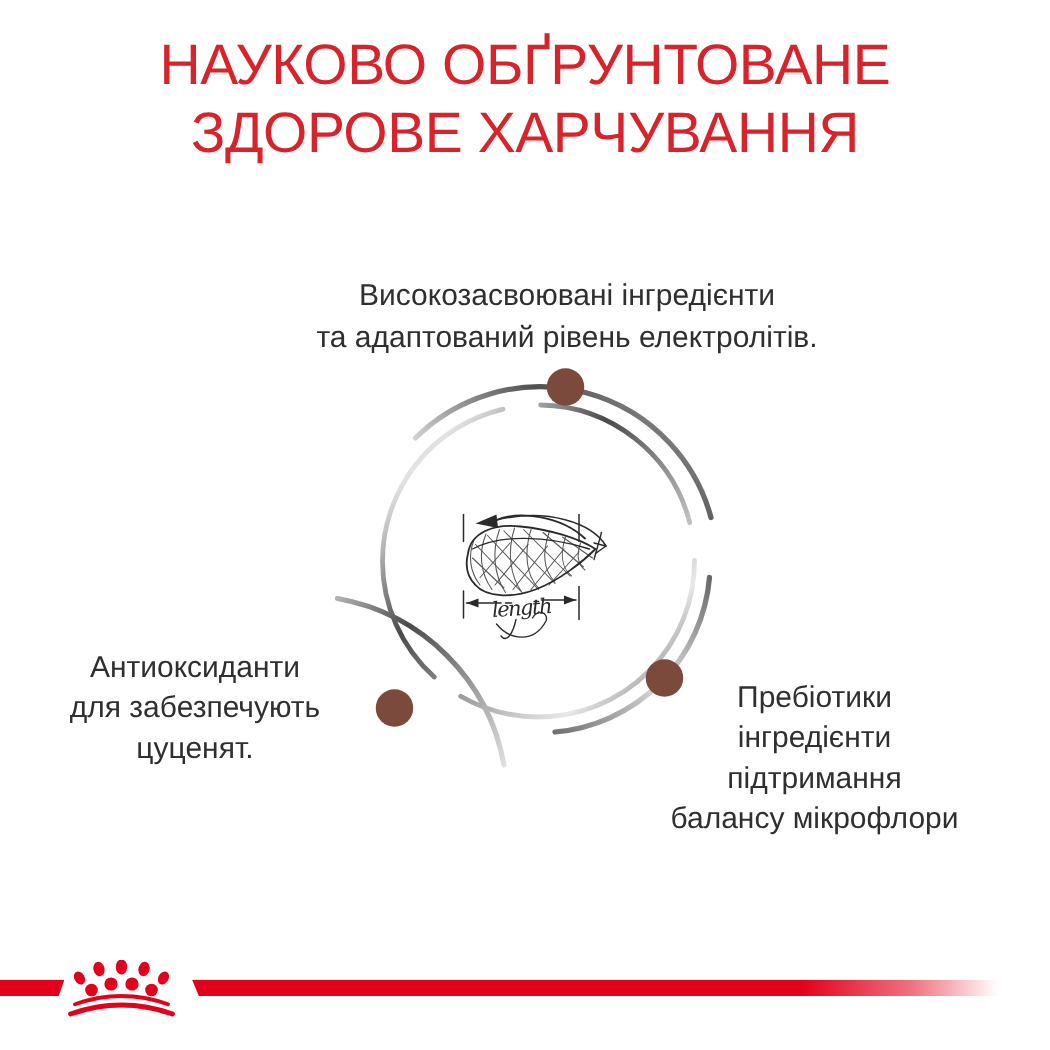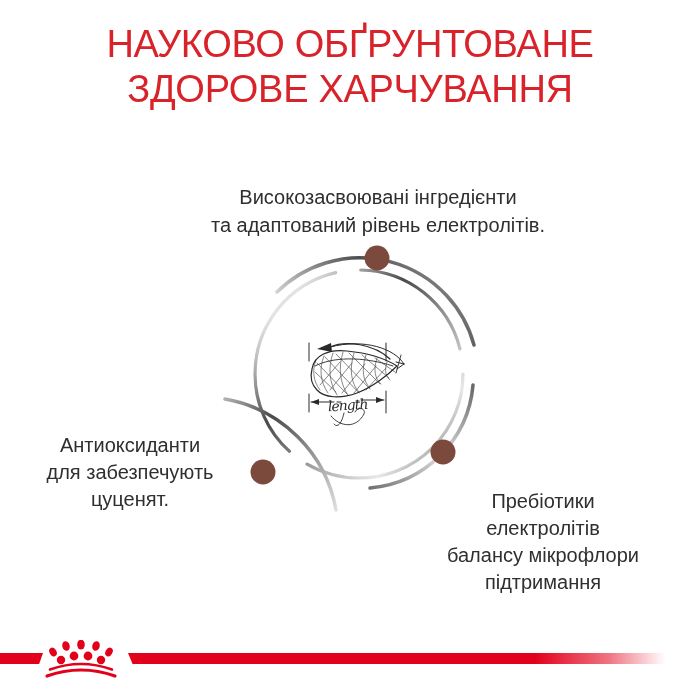--- a/index.html
+++ b/index.html
@@ -10,21 +10,21 @@
   }
   .abs{position:absolute;}
   .title{
     top:22px;left:0;width:700px;text-align:center;
     color:#d8232a;font-weight:normal;font-size:38px;line-height:45px;
     letter-spacing:-0.3px;
   }
   .callout{color:#2f2f2f;font-size:20px;text-align:center;}
   .callout-top{top:183px;left:28px;width:700px;line-height:28px;}
   .callout-left{top:432px;left:10px;width:240px;line-height:27px;}
-  .callout-right{top:452px;left:423px;width:240px;line-height:27px;margin-top:36px;}
+  .callout-right{top:452px;left:423px;width:240px;line-height:27px;}
   .diagram-svg{top:0;left:0;width:700px;height:700px;}
   .stripe{top:653px;height:11px;background:#e2001a;}
   .stripe-left{
     left:0;width:43px;
     clip-path:polygon(0 0,100% 0,91% 100%,0 100%);
   }
   .stripe-right{
     left:128px;width:572px;background:linear-gradient(to right,
       #e2001a 0%, #e2001a 71%, rgba(226,0,26,0.55) 84%, rgba(226,0,26,0) 94%);
     clip-path:polygon(0 0,100% 0,100% 100%,0.8% 100%);
@@ -136,23 +136,23 @@
 </svg>
 
 <div class="abs callout callout-left">
   <div>Антиоксиданти</div>
   <div>для забезпечують</div>
   <div>цуценят.</div>
 </div>
 
 <div class="abs callout callout-right">
   <div>Пребіотики</div>
-  <div>електролітів</div>
+  <div>інгредієнти</div>
+  <div>підтримання</div>
   <div>балансу мікрофлори</div>
-  <div>підтримання</div>
 </div>
 
 <div class="abs stripe stripe-left"></div>
 <div class="abs stripe stripe-right"></div>
 
 <svg class="abs crown" viewBox="0 0 78 40" xmlns="http://www.w3.org/2000/svg">
   <g fill="#e2001a">
     <ellipse cx="9" cy="12" rx="3.4" ry="4.6" transform="rotate(-30 9 12)"></ellipse>
     <ellipse cx="22" cy="6" rx="3.7" ry="4.9" transform="rotate(-15 22 6)"></ellipse>
     <ellipse cx="37" cy="4.6" rx="3.8" ry="5"></ellipse>

